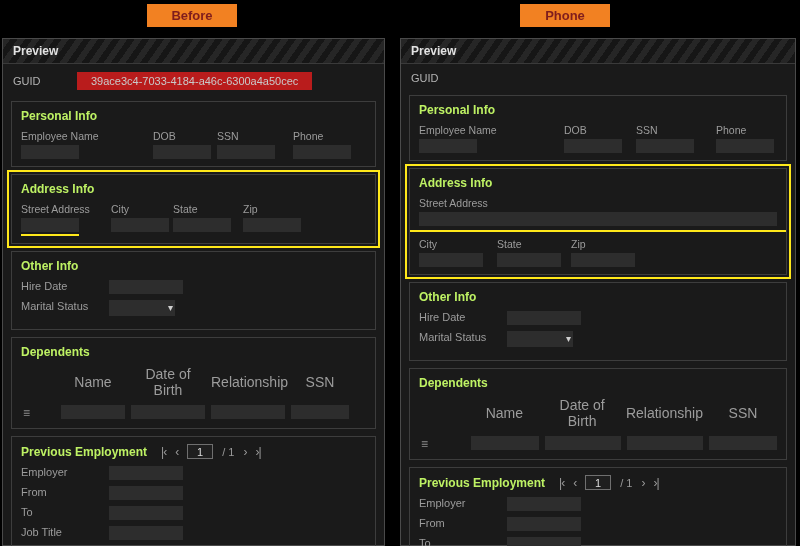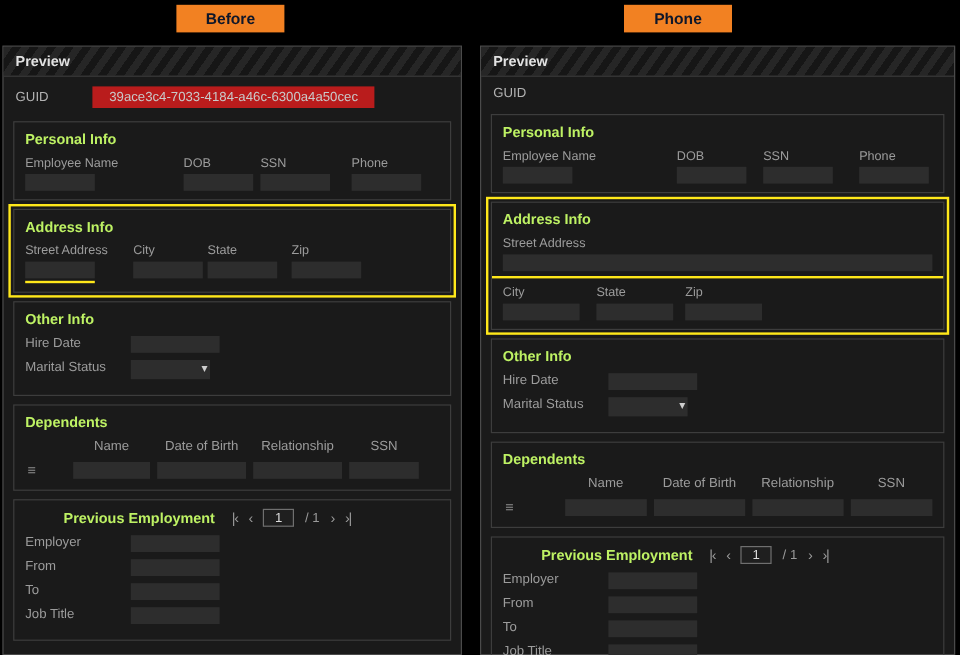--- a/index.html
+++ b/index.html
@@ -5,21 +5,21 @@
   * { box-sizing: border-box; margin: 0; padding: 0; }
   html, body { width: 800px; height: 546px; }
   body {
     background: #000;
     font-family: "Liberation Sans", sans-serif;
     position: relative;
     overflow: hidden;
   }
   .badge {
     position: absolute; top: 4px; width: 90px; height: 23px;
-    background: #f28122; color: #0f172a;
+    background: #f28122; color: #7f1d1d;
     font-size: 13px; font-weight: bold;
     display: flex; align-items: center; justify-content: center;
   }
   #badge-before { left: 147px; }
   #badge-after  { left: 520px; }
 
   .panel {
     position: absolute; top: 38px; bottom: 0;
     background: #1a1a1a; border: 1px solid #4a4a4a;
     color: #ccc;
@@ -40,21 +40,21 @@
   .guid-value {
     background: #b91c1c; color: #c9c9c9; font-size: 11px;
     padding: 3px 14px; text-align: center; white-space: nowrap;
   }
 
   .section {
     border: 1px solid #3d3d3d; margin: 7px 8px; padding: 7px 9px;
     position: relative;
   }
   .section-title { color: #bef264; font-size: 12px; font-weight: bold; margin-bottom: 7px; }
-  .section-title.inline { margin-bottom: 0; margin-left: 32px; }
+  .section-title.inline { margin-bottom: 0; }
 
   .field-row { display: flex; }
   .field label { display: block; font-size: 10.5px; color: #9c9c9c; margin-bottom: 3px; }
   .input { background: #2d2d2d; height: 14px; width: 58px; }
   .w74 { width: 74px; }
   .input-full { width: 100%; }
 
   
   .f-name  { width: 132px; }
   .f-dob   { width: 64px; }
@@ -87,21 +87,21 @@
   }
   .select .chev {
     position: absolute; right: 2px; top: 0; line-height: 16px;
     font-size: 10px; color: #cfcfcf;
   }
 
   .dep-row { display: flex; align-items: center; gap: 6px; }
   .dep-head { margin-bottom: 5px; }
   .dep-c0 { width: 34px; }
   #panel-after .dep-c0 { width: 48px; }
-  .dep-c { width: 64px; text-align: center; font-size: 11px; color: #9c9c9c; }
+  .dep-c { width: 64px; text-align: center; font-size: 14px; color: #9c9c9c; }
   .dep-c.c-dob { width: 74px; }
   .dep-c.c-rel { width: 74px; }
   .dep-c.c-ssn { width: 58px; }
   #panel-after .dep-c { width: 72px; }
   #panel-after .dep-c.c-dob, #panel-after .dep-c.c-rel { width: 80px; }
   .dep-c .input { width: 100%; }
   .handle { color: #8f8f8f; font-size: 12px; cursor: pointer; padding-left: 2px; }
 
   .pe-head { display: flex; align-items: center; margin-bottom: 7px; }
   .pager { display: inline-flex; align-items: center; gap: 9px; margin-left: 14px; }

